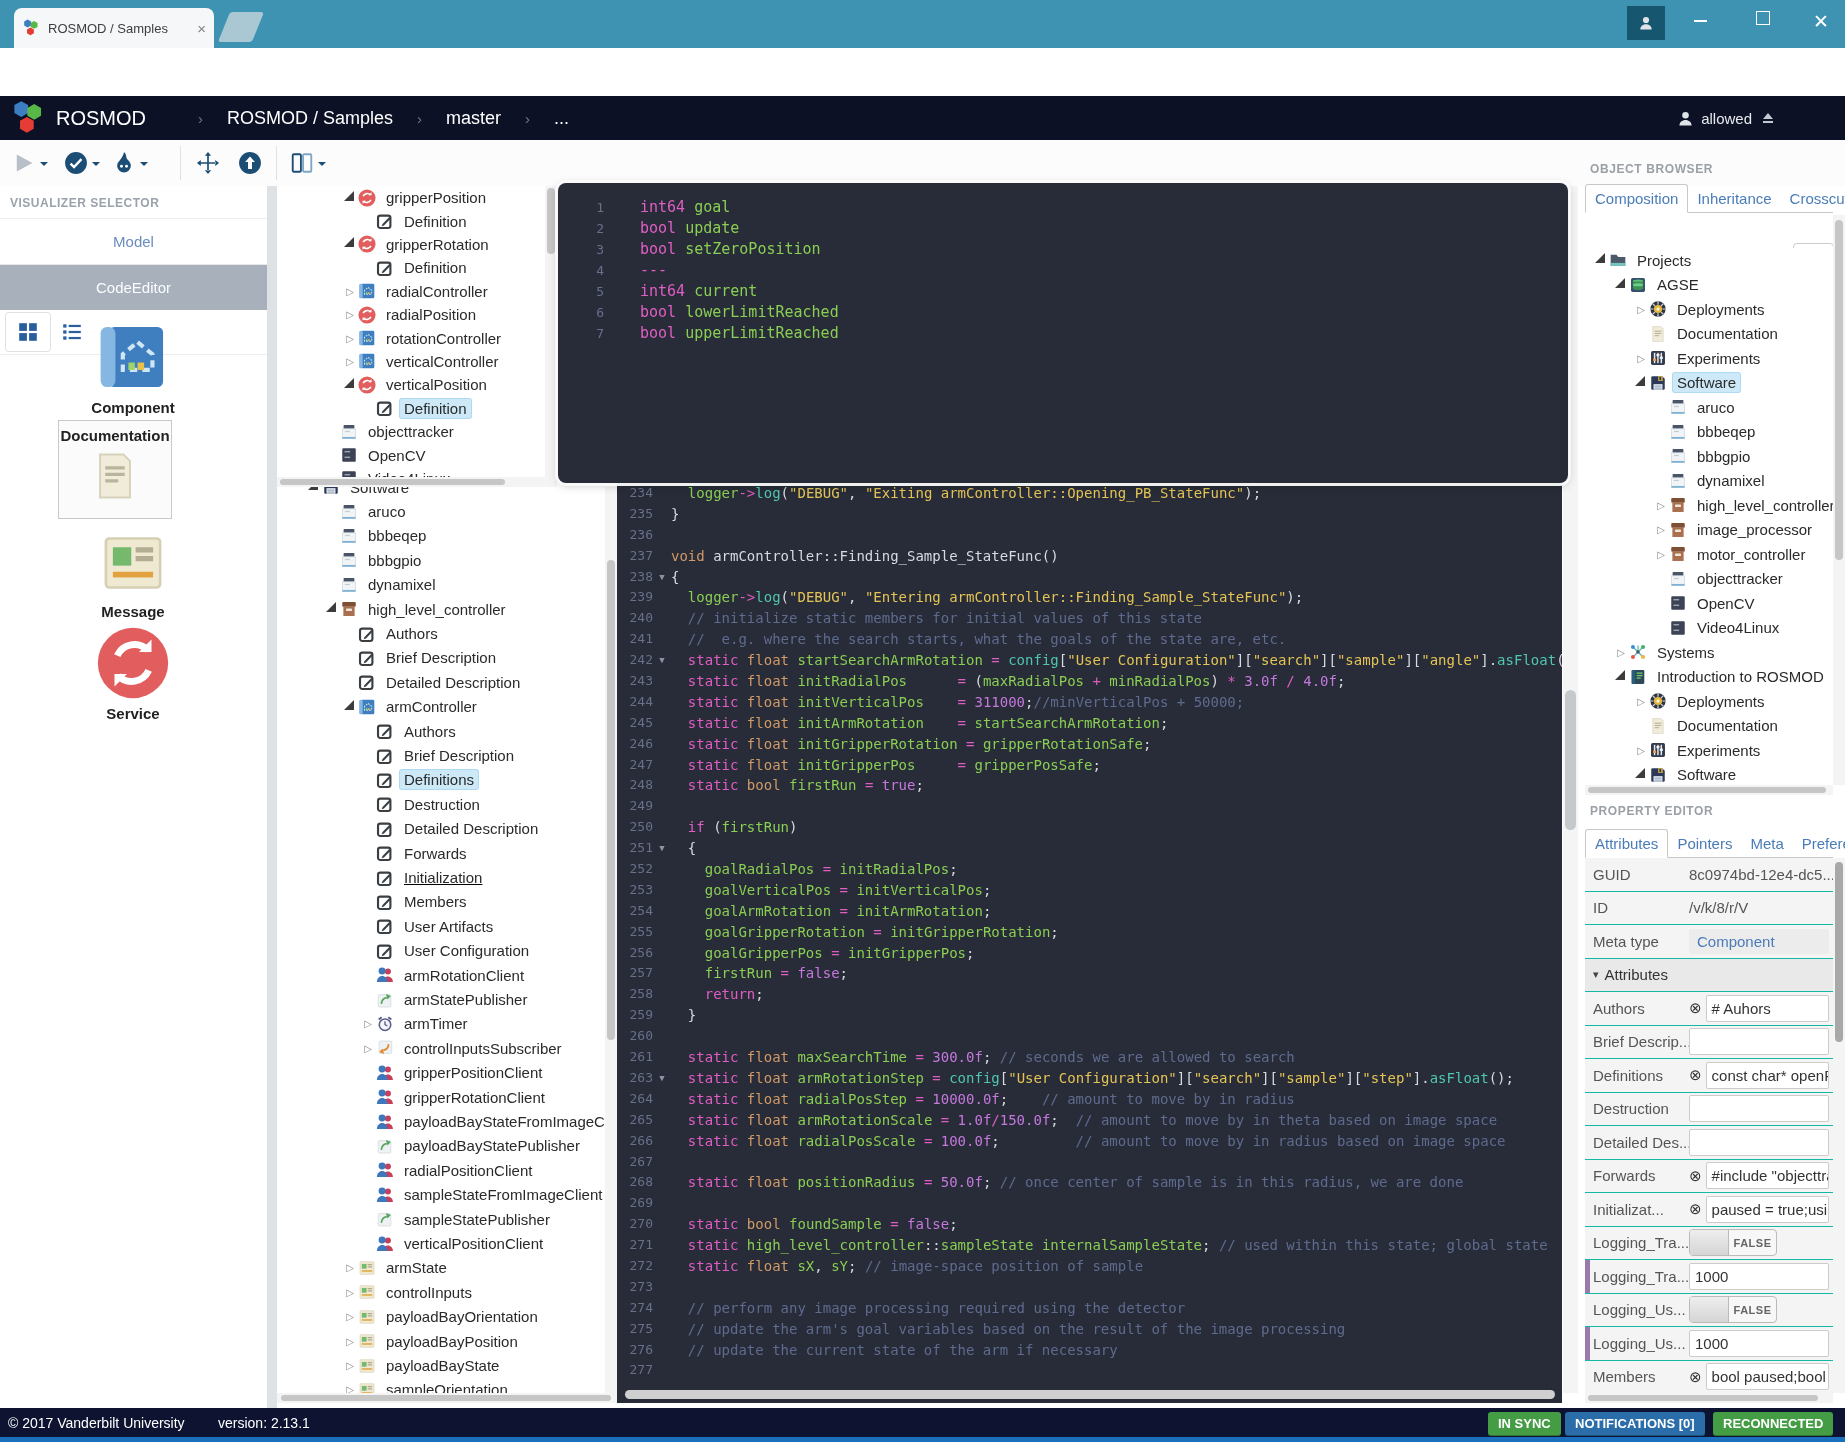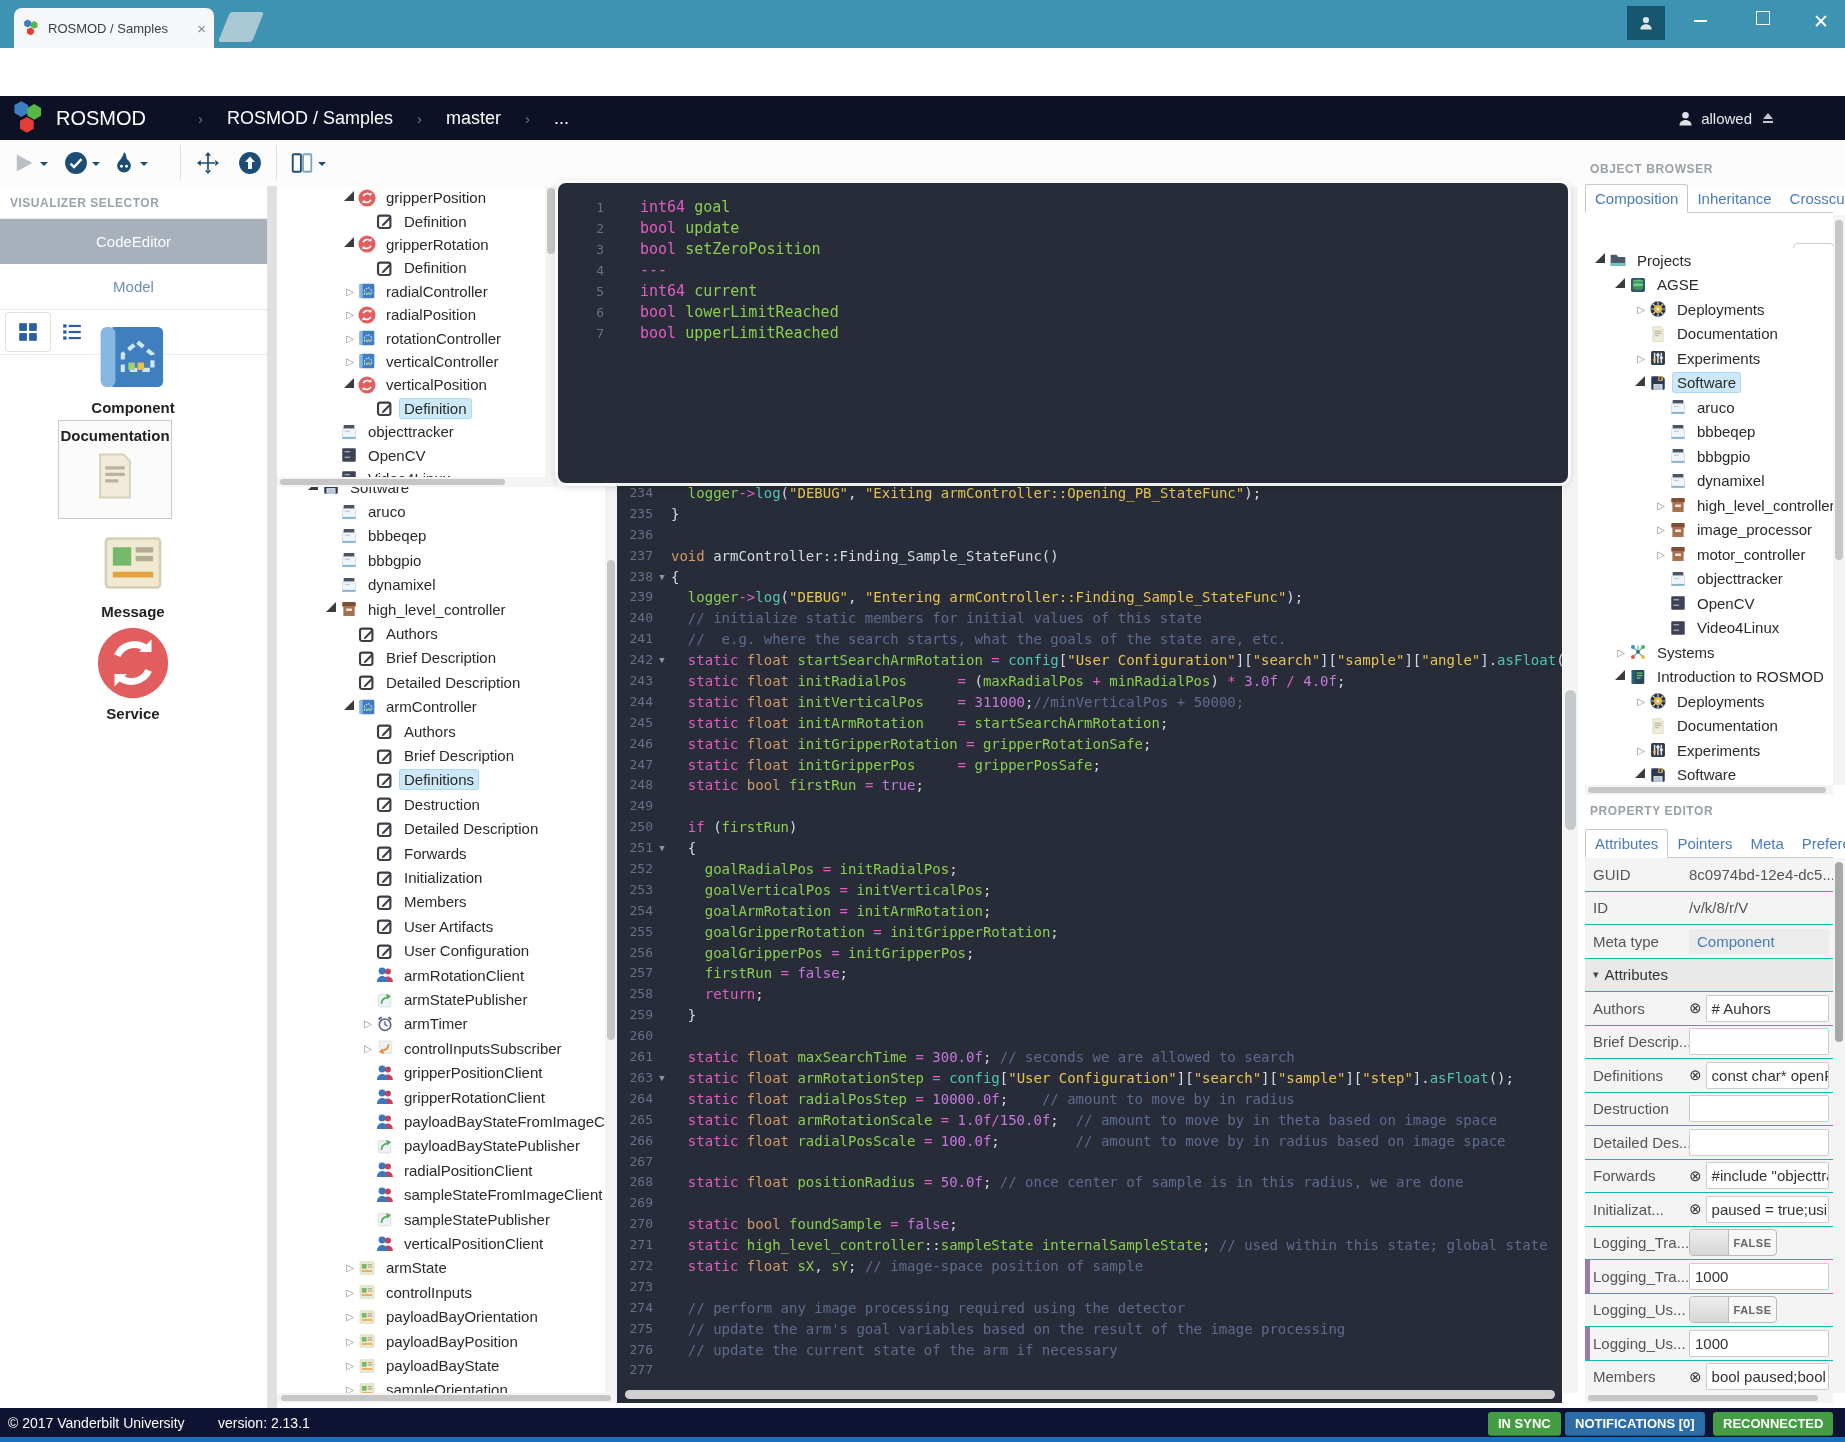--- a/index.html
+++ b/index.html
@@ -262,22 +262,22 @@
           <rect x="2.5" y="3" width="7.5" height="16" rx="1" fill="none" stroke="#1c4d74" stroke-width="1.7"></rect>
           <rect x="12" y="3" width="7.5" height="16" rx="1" fill="none" stroke="#7fa6c4" stroke-width="1.7"></rect>
         </svg>
       </div>
       <div class="tbcaret" style="left: 318px;"></div>
     </div>
 
   <div class="abs" id="sidebar">
     <div id="vsel-title">VISUALIZER SELECTOR</div>
     <div id="vrows">
+        <div class="vrow">Model</div>
         <div class="vrow active">CodeEditor</div>
-        <div class="vrow">Model</div>
       </div>
     <div id="parttabs">
       <span class="ptab active">
           <span class="ic">
             <svg viewBox="0 0 20 20">
               <rect x="2" y="2" width="7" height="7" fill="#2a5f9e"></rect>
               <rect x="11" y="2" width="7" height="7" fill="#2a5f9e"></rect>
               <rect x="2" y="11" width="7" height="7" fill="#2a5f9e"></rect>
               <rect x="11" y="11" width="7" height="7" fill="#2a5f9e"></rect>
             </svg>
@@ -677,21 +677,21 @@
       <div class="trow" style="top: 354px; left: 83px; height: 24.4px;">
         <span class="arr"></span>
         <span class="ticon ic">
           <svg viewBox="0 0 16 16">
             <rect x="1.8" y="3.2" width="11" height="11" rx="2" fill="#fff" stroke="#3a3f44" stroke-width="1.9"></rect>
             <path d="M5.8 10.6l5.6-5.7 2-.7-.7 2-5.6 5.7-2.1.8z" fill="#3a3f44"></path>
           </svg>
         </span>
         <span class="tlabel">Forwards</span>
       </div>
-      <div class="trow" style="top: 378.4px; left: 83px; height: 24.4px;">
+      <div class="trow" style="top: 378.4px; left: 83px; height: 24.4px; text-decoration: underline;">
         <span class="arr"></span>
         <span class="ticon ic">
           <svg viewBox="0 0 16 16">
             <rect x="1.8" y="3.2" width="11" height="11" rx="2" fill="#fff" stroke="#3a3f44" stroke-width="1.9"></rect>
             <path d="M5.8 10.6l5.6-5.7 2-.7-.7 2-5.6 5.7-2.1.8z" fill="#3a3f44"></path>
           </svg>
         </span>
         <span class="tlabel">Initialization</span>
       </div>
       <div class="trow" style="top: 402.8px; left: 83px; height: 24.4px;">

